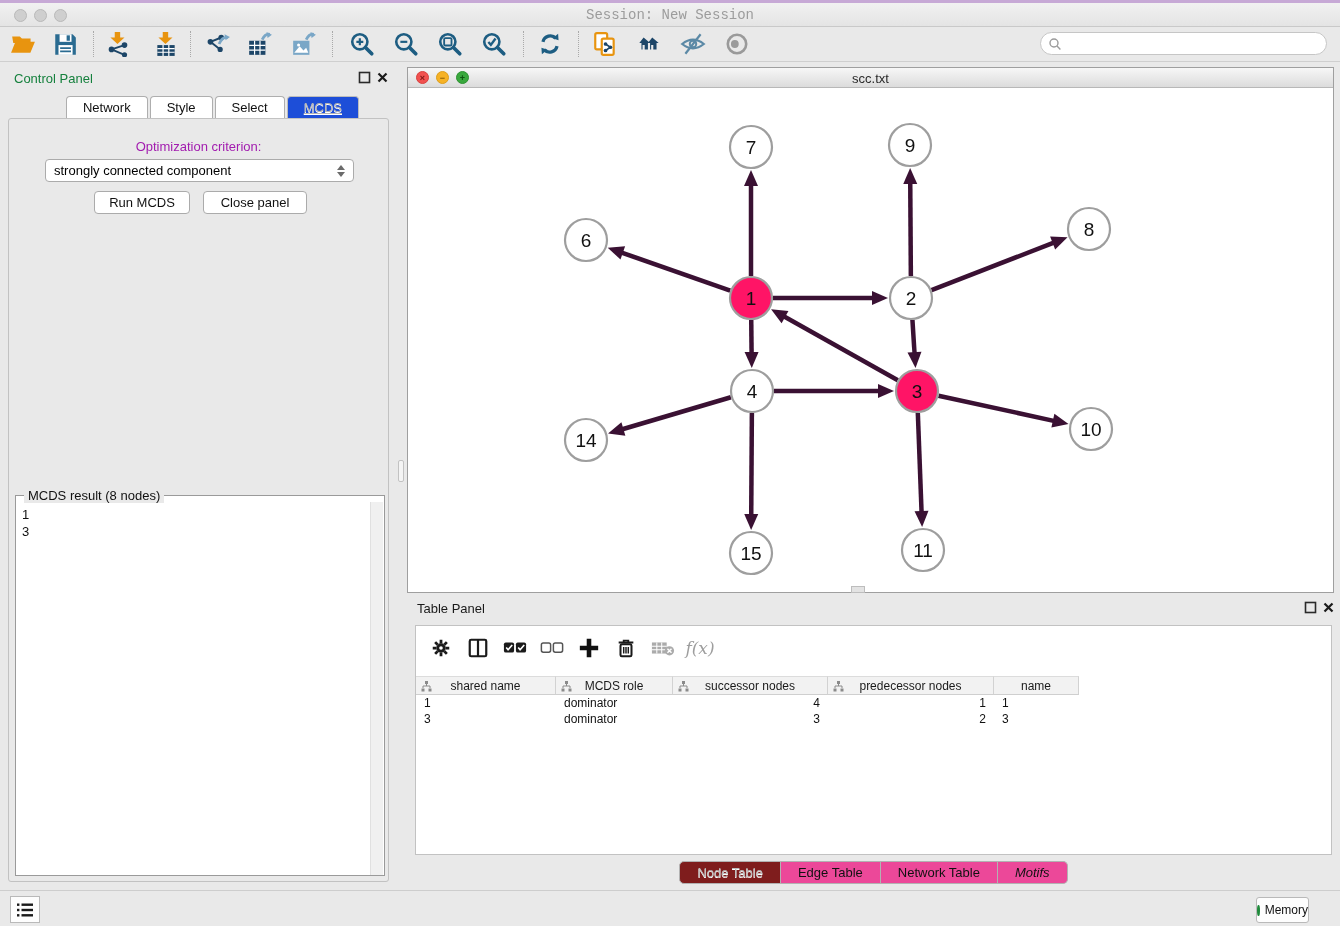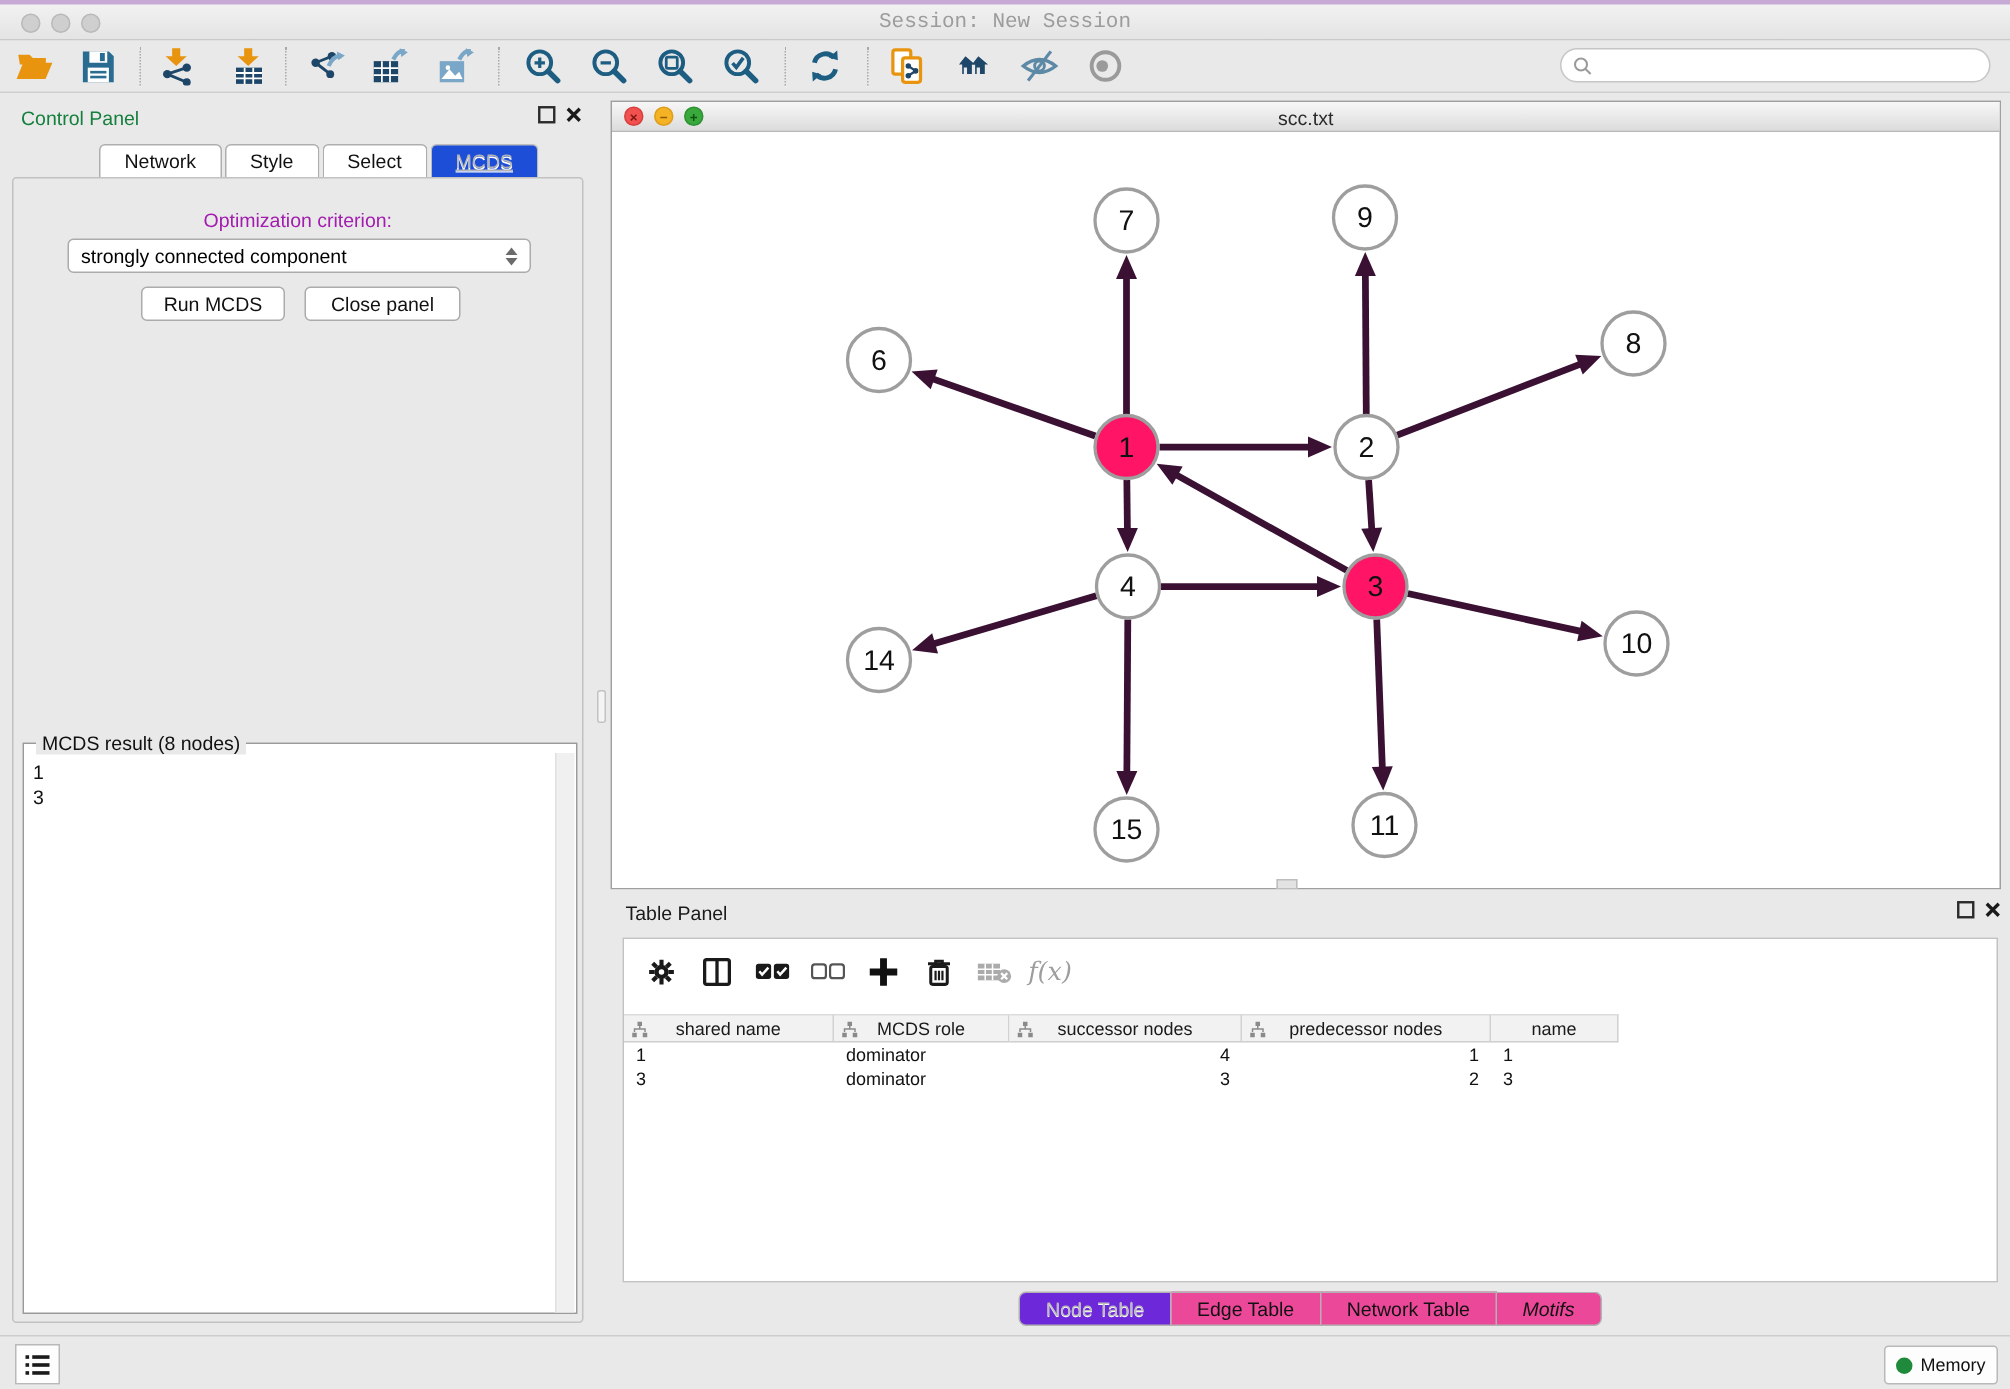--- a/index.html
+++ b/index.html
@@ -69,26 +69,26 @@
   .th-cell { height:19px; background:#f2f2f2; border-right:1px solid #d2d2d2; border-top:1px solid #dcdcdc; border-bottom:1px solid #cfcfcf; display:flex; align-items:center; justify-content:center; position:relative; font-size:12px; color:#1a1a1a; }
   .th-tree { position:absolute; left:5px; top:4px; }
   #tbl-body { left:0; top:69px; width:915px; }
   .tr-row { display:flex; height:16px; }
   .td-cell { font-size:12px; color:#111; padding:1px 8px 0 8px; overflow:hidden; white-space:nowrap; }
   .td-cell.r { text-align:right; }
   #tp-tabs { left:0; top:268px; width:933px; display:flex; justify-content:center; }
   .tp-tab { height:23px; padding:0 17px; font-size:13px; display:flex; align-items:center; background:#ec4899; border:1px solid #b2b2b2; border-left:none; color:#111; }
   .tp-tab:first-child { border-left:1px solid #b2b2b2; border-radius:5px 0 0 5px; }
   .tp-tab:last-child { border-radius:0 5px 5px 0;font-style:italic; }
-  .tp-tab.active { background:#6d28d9; color:#bcbcbc; text-shadow:0 1px 0 #fff; }
+  .tp-tab.active { background:#7f1d1d; color:#bcbcbc; text-shadow:0 1px 0 #fff; }
 
   
   #status-bar { left:0; top:890px; width:1340px; height:36px; background:#e9e9e9; border-top:1px solid #cdcdcd; }
   #list-btn { left:10px; top:5px; width:30px; height:27px; background:#fdfdfd; border:1px solid #b9b9b9; display:flex; align-items:center; justify-content:center; }
-  #memory-btn { left:1256px; top:6px; width:76px; height:26px; background:#fdfdfd; border:1px solid #b9b9b9; border-radius:3px; display:flex; align-items:center; justify-content:center; gap:5px; font-size:12px; color:#111; }
+  #memory-btn { left:1256px; top:6px; width:53px; height:26px; background:#fdfdfd; border:1px solid #b9b9b9; border-radius:3px; display:flex; align-items:center; justify-content:center; gap:5px; font-size:12px; color:#111; }
   #memory-dot { width:11px; height:11px; border-radius:50%; background:#1f8a3b; }
   .fx { font-family:"DejaVu Serif", serif; font-style:italic; font-size:17px; color:#9e9e9e; }
 </style>
 </head>
 <body>
 
 <div id="stage">
 
   <div class="abs" id="titlebar">
     <div class="abs" id="accent-strip"></div>

